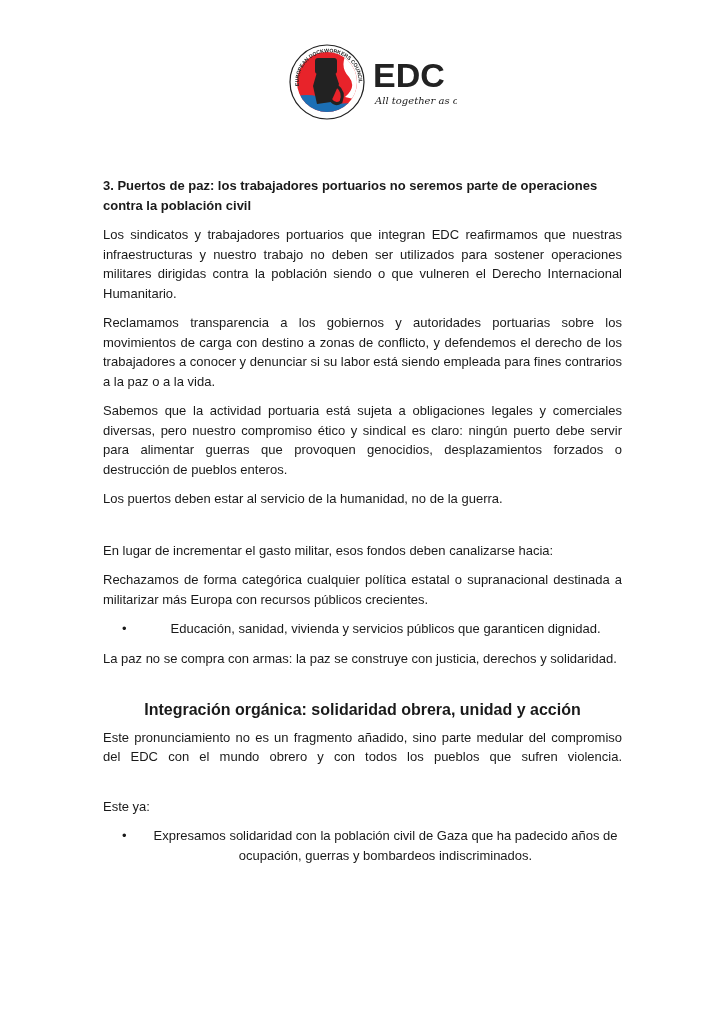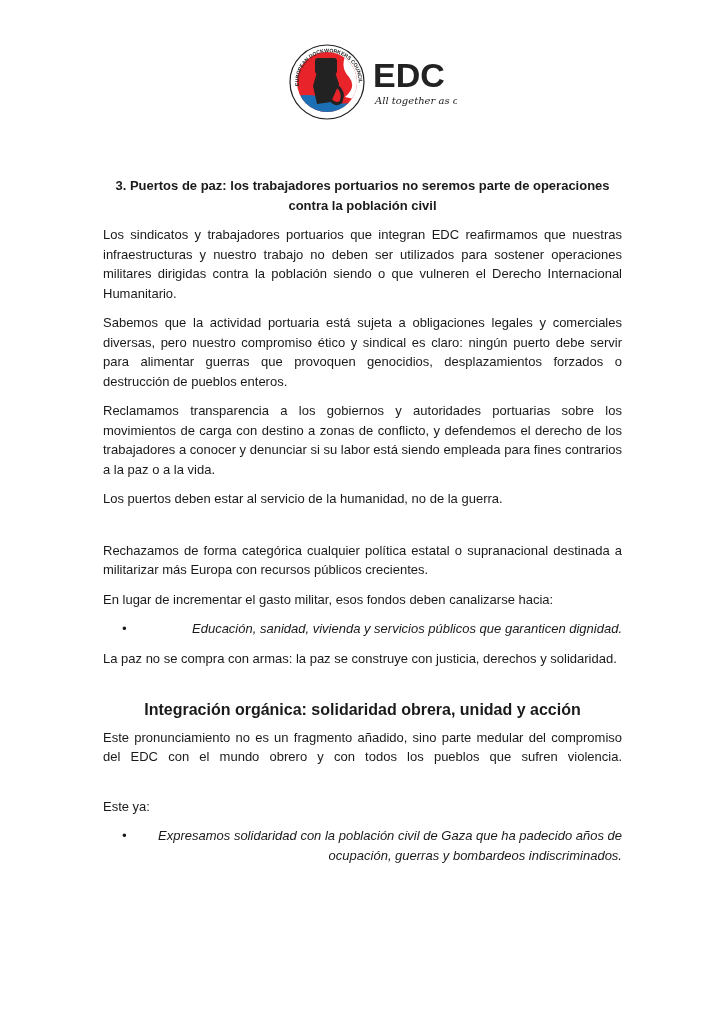--- a/index.html
+++ b/index.html
@@ -2,24 +2,24 @@
 <html><head>
 <meta charset="utf-8">
 <style>
   html, body { margin: 0; padding: 0; background: #ffffff; }
   body { width: 724px; height: 1024px; position: relative; overflow: hidden;
          font-family: "Liberation Sans", "DejaVu Sans", sans-serif; color: #1a1a1a; }
   .logo { position: absolute; left: 287px; top: 42px; width: 170px; height: 80px; }
   .logo svg { display: block; }
   .page { position: absolute; left: 103px; width: 519px; top: 176px; font-size: 13px; line-height: 19.5px; }
   p { margin: 0 0 10px 0; text-align: justify; }
-  h2 { font-size: 13px; font-weight: bold; margin: 0 0 10px 0; line-height: 19.5px; text-align: center; }
+  h2 { font-size: 13px; font-weight: bold; margin: 0 0 10px 0; line-height: 19.5px; text-align: left; }
   h3 { font-size: 16px; font-weight: bold; margin: 0 0 8px 0; line-height: 19.5px; text-align: center; }
   ul { list-style: none; margin: 0 0 10px 0; padding: 0; }
-  ul li { position: relative; padding-left: 46px; margin-bottom: 10px; text-align: right; font-style: italic; }
+  ul li { position: relative; padding-left: 46px; margin-bottom: 10px; text-align: center; }
   ul li::before { content: "\2022"; position: absolute; left: 19px; top: 0; }
   .gap-lg { height: 22px; }
   .gap-md { height: 20px; }
   .last-line-justify { text-align: justify; text-align-last: justify; }
 </style>
 </head>
 <body>
 
 <div class="logo">
   <svg width="170" height="80" viewBox="0 0 170 80">
@@ -46,30 +46,30 @@
     <text x="86" y="45" font-size="34" font-weight="bold" fill="#222" font-family="Liberation Sans, sans-serif">EDC</text>
     <text x="88" y="62" font-size="10" font-style="italic" fill="#222" font-family="DejaVu Serif, serif">All together as one</text>
   </svg>
 </div>
 
 <div class="page">
 
   <section>
     <h2>3. Puertos de paz: los trabajadores portuarios no seremos parte de operaciones contra la población civil</h2>
     <p>Los sindicatos y trabajadores portuarios que integran EDC reafirmamos que nuestras infraestructuras y nuestro trabajo no deben ser utilizados para sostener operaciones militares dirigidas contra la población siendo o que vulneren el Derecho Internacional Humanitario.</p>
+    <p>Reclamamos transparencia a los gobiernos y autoridades portuarias sobre los movimientos de carga con destino a zonas de conflicto, y defendemos el derecho de los trabajadores a conocer y denunciar si su labor está siendo empleada para fines contrarios a la paz o a la vida.</p>
     <p>Sabemos que la actividad portuaria está sujeta a obligaciones legales y comerciales diversas, pero nuestro compromiso ético y sindical es claro: ningún puerto debe servir para alimentar guerras que provoquen genocidios, desplazamientos forzados o destrucción de pueblos enteros.</p>
-    <p>Reclamamos transparencia a los gobiernos y autoridades portuarias sobre los movimientos de carga con destino a zonas de conflicto, y defendemos el derecho de los trabajadores a conocer y denunciar si su labor está siendo empleada para fines contrarios a la paz o a la vida.</p>
     <p>Los puertos deben estar al servicio de la humanidad, no de la guerra.</p>
   </section>
 
   <div class="gap-lg"></div>
 
   <section>
+    <p>En lugar de incrementar el gasto militar, esos fondos deben canalizarse hacia:</p>
     <p>Rechazamos de forma categórica cualquier política estatal o supranacional destinada a militarizar más Europa con recursos públicos crecientes.</p>
-    <p>En lugar de incrementar el gasto militar, esos fondos deben canalizarse hacia:</p>
     <ul>
       <li>Educación, sanidad, vivienda y servicios públicos que garanticen dignidad.</li>
     </ul>
     <p>La paz no se compra con armas: la paz se construye con justicia, derechos y solidaridad.</p>
   </section>
 
   <div class="gap-lg"></div>
 
   <section>
     <h3>Integración orgánica: solidaridad obrera, unidad y acción</h3>

